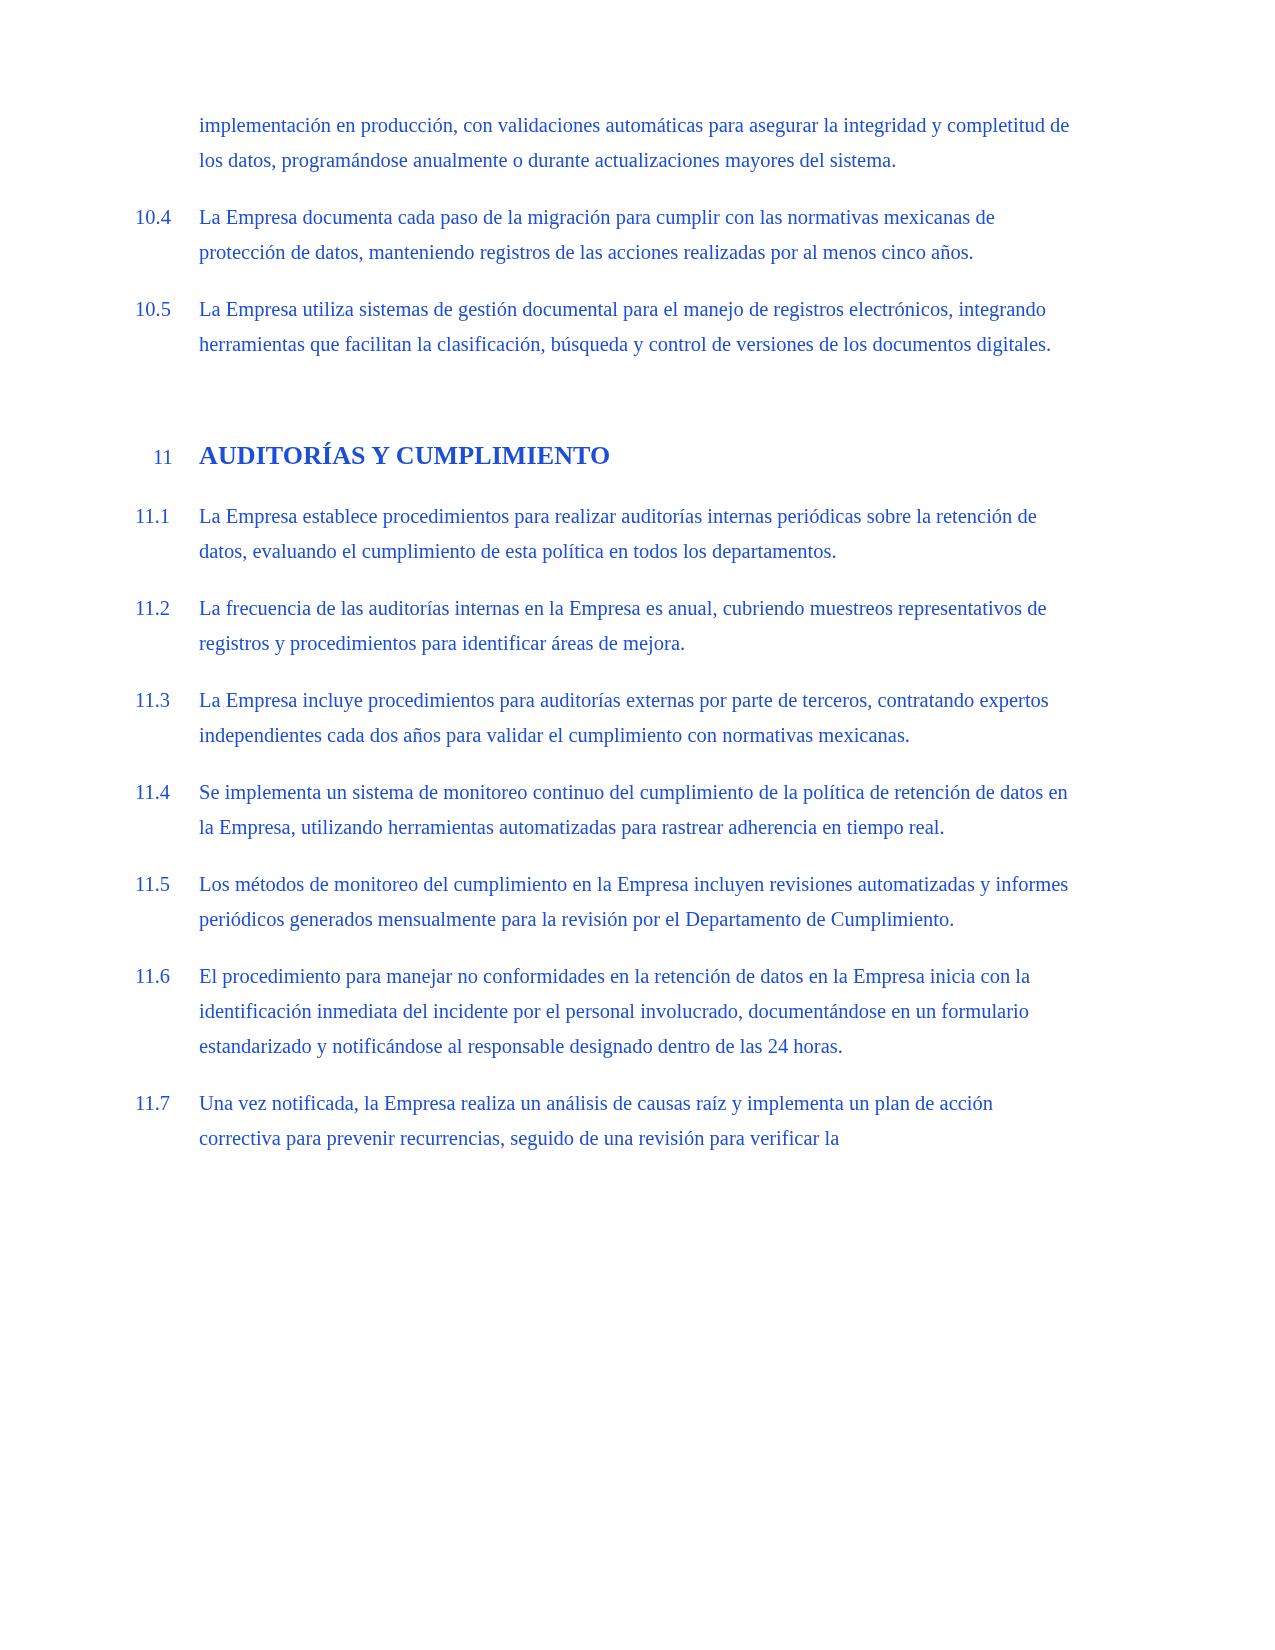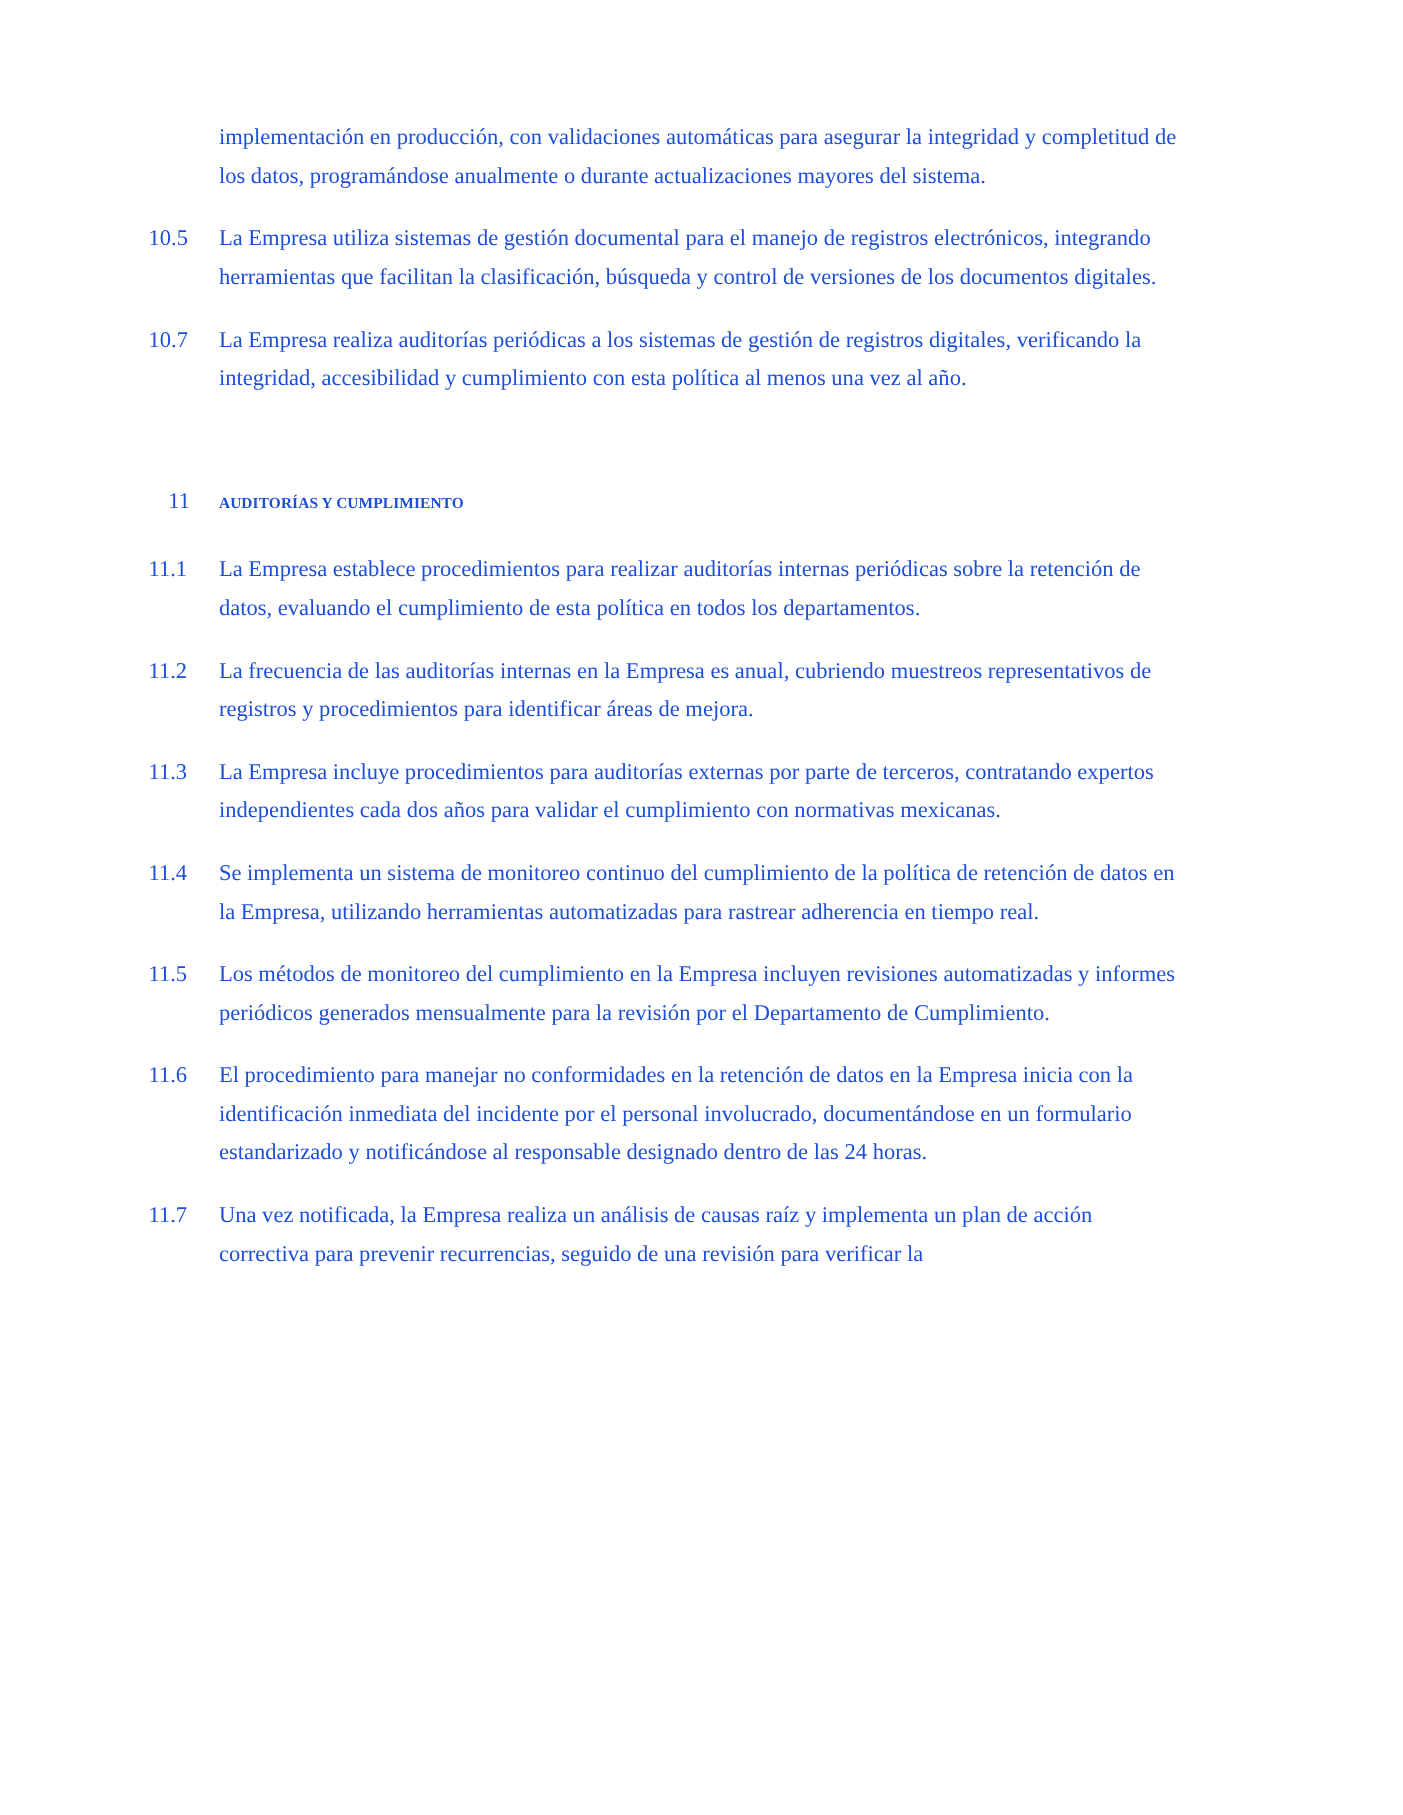--- a/index.html
+++ b/index.html
@@ -64,52 +64,52 @@
     width: 64px;
     padding-left: 18px;
     box-sizing: border-box;
     font-size: 20.5px;
     font-weight: normal;
     line-height: 32px;
   }
 
   .section-heading .heading-title {
     flex: 1 1 auto;
-    font-size: 14px;
+    font-size: 26px;
     font-weight: bold;
     line-height: 32px;
     letter-spacing: 0.1px;
   }
 
   
   .section-heading + .clause {
     margin-top: 0;
   }
 </style>
 </head>
 <body>
 
 <div class="page">
 
   <div class="clause continuation">
     <div class="clause-number"></div>
     <div class="clause-body">implementación en producción, con validaciones automáticas para asegurar la integridad y completitud de los datos, programándose anualmente o durante actualizaciones mayores del sistema.</div>
   </div>
 
+  <div class="clause">
+    <div class="clause-number">10.4</div>
+    <div class="clause-body">La Empresa documenta cada paso de la migración para cumplir con las normativas mexicanas de protección de datos, manteniendo registros de las acciones realizadas por al menos cinco años.</div>
+  </div>
 
   <div class="clause">
     <div class="clause-number">10.5</div>
     <div class="clause-body">La Empresa utiliza sistemas de gestión documental para el manejo de registros electrónicos, integrando herramientas que facilitan la clasificación, búsqueda y control de versiones de los documentos digitales.</div>
   </div>
 
 
-  <div class="clause">
-    <div class="clause-number">10.7</div>
-    <div class="clause-body">La Empresa realiza auditorías periódicas a los sistemas de gestión de registros digitales, verificando la integridad, accesibilidad y cumplimiento con esta política al menos una vez al año.</div>
-  </div>
 
   <div class="section-heading">
     <div class="heading-number">11</div>
     <div class="heading-title">AUDITORÍAS Y CUMPLIMIENTO</div>
   </div>
 
   <div class="clause">
     <div class="clause-number">11.1</div>
     <div class="clause-body">La Empresa establece procedimientos para realizar auditorías internas periódicas sobre la retención de datos, evaluando el cumplimiento de esta política en todos los departamentos.</div>
   </div>

